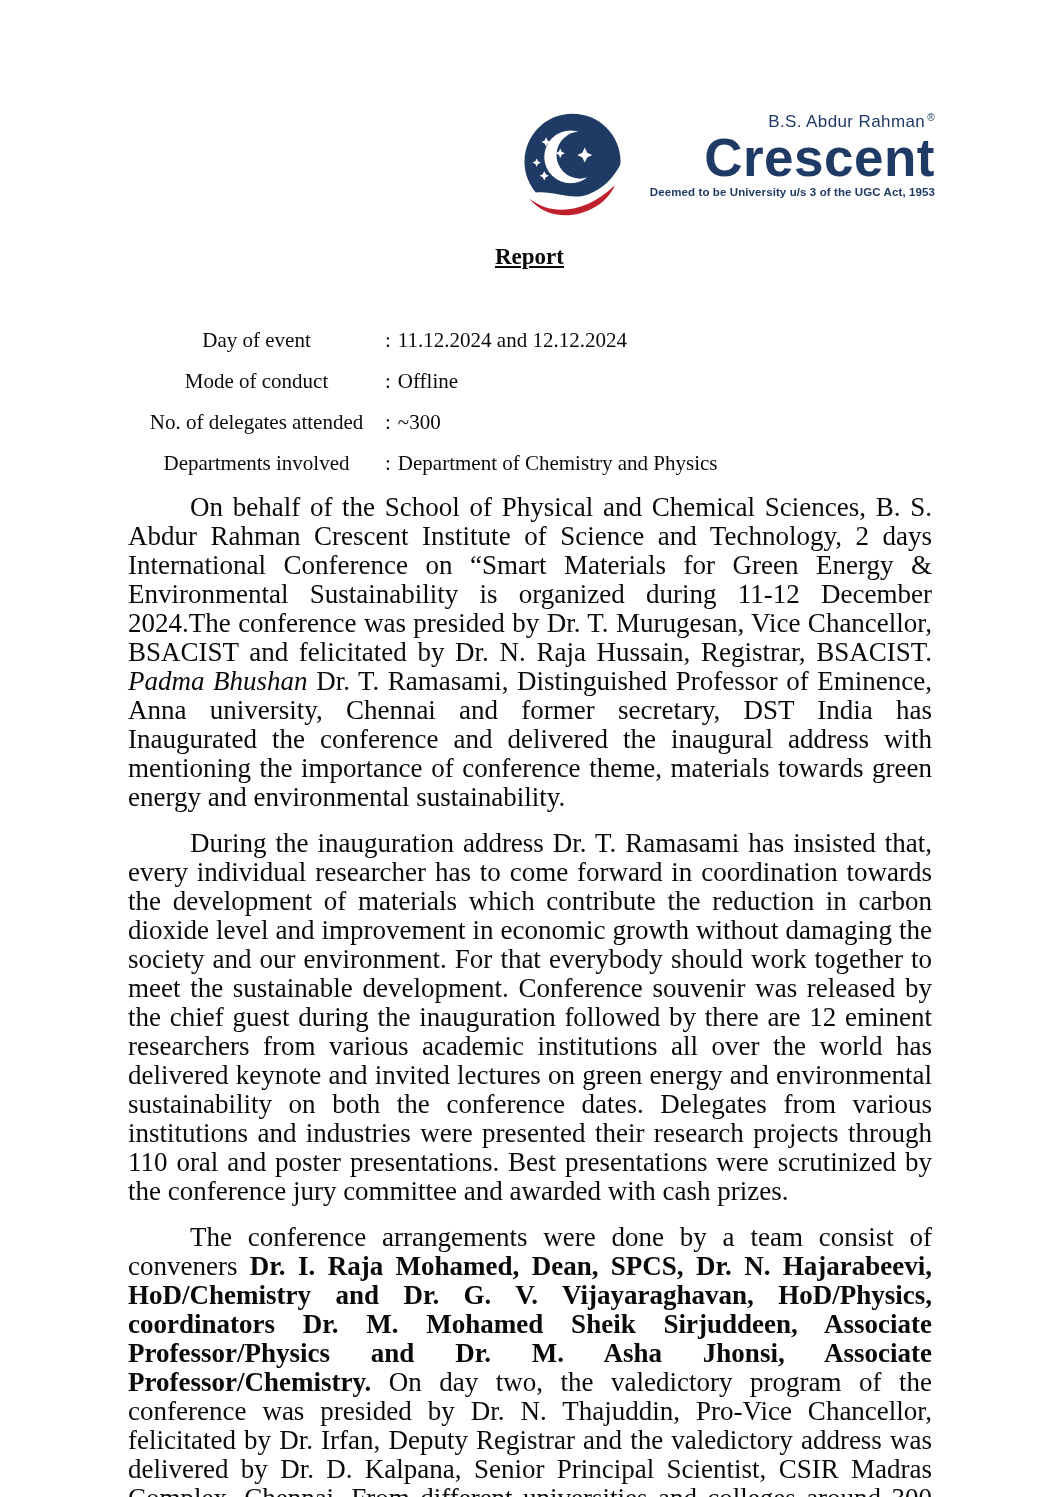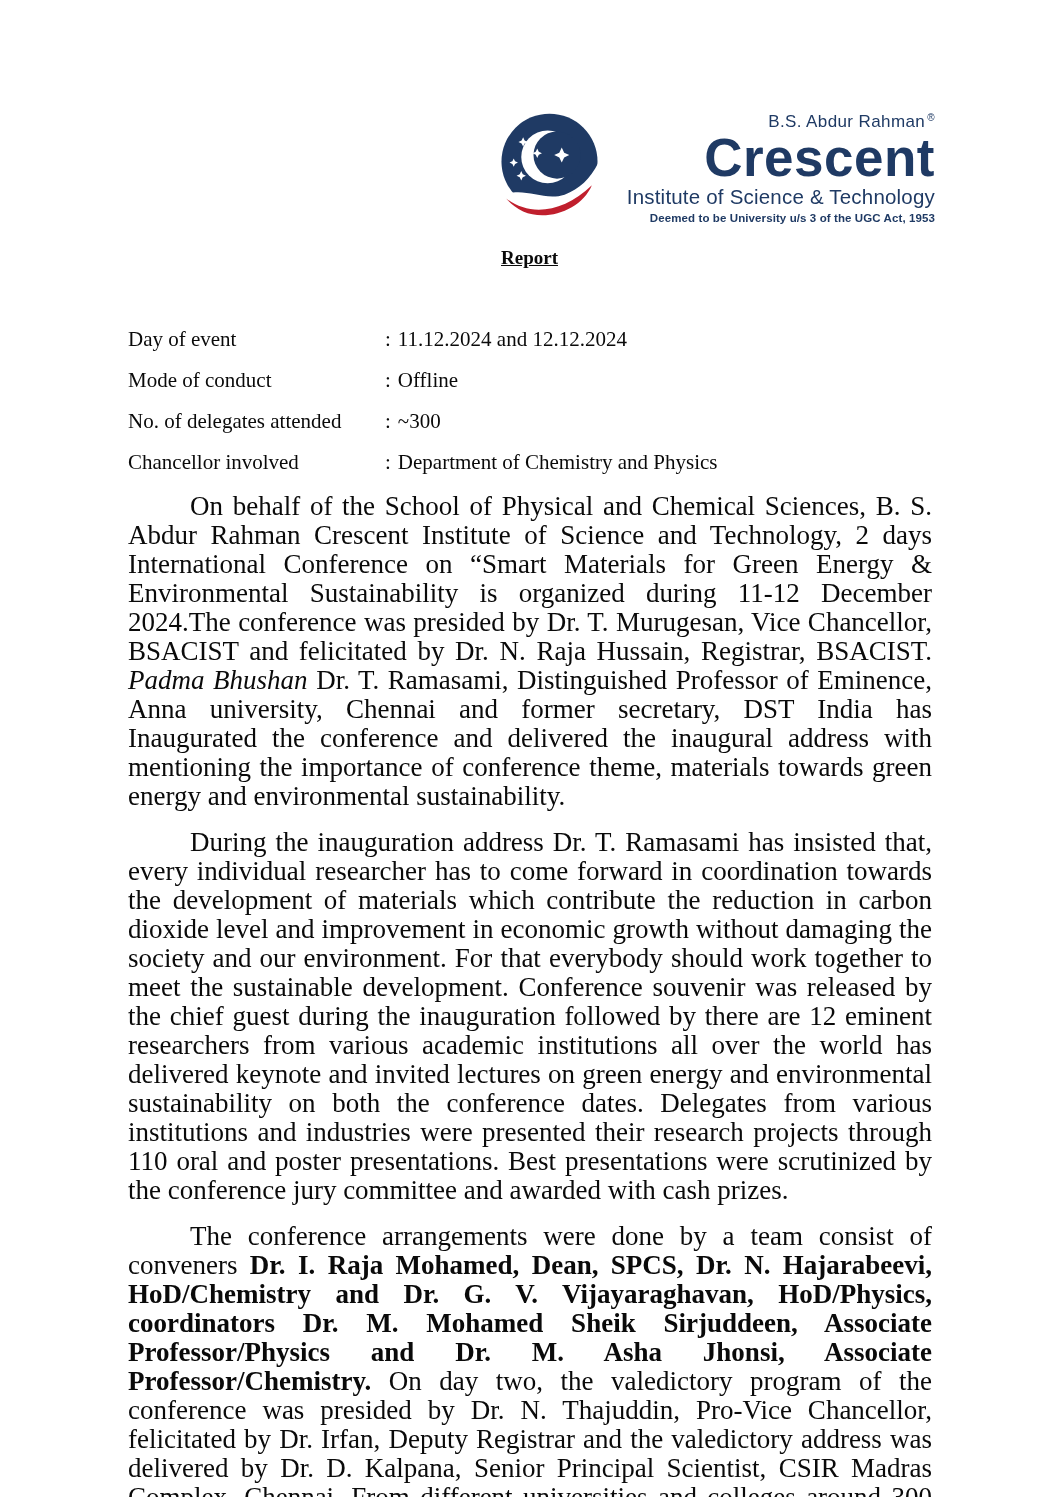--- a/index.html
+++ b/index.html
@@ -34,27 +34,27 @@
   .brand-tagline { font-size:11.5px; font-weight:bold; margin-top:3px; letter-spacing:.1px; }
   
   .doc-title {
     width:830px; margin:25px auto 0;
     text-align:center;
     font-size:21px; font-weight:bold; line-height:1.3;
   }
   .report-heading {
     margin-top:23px;
     text-align:center;
-    font-size:19px; font-weight:bold;
+    font-size:23px; font-weight:bold;
     text-decoration:underline;
   }
   
   .details { margin:57px 0 0 128px; font-size:21px; }
   .detail-row { margin-bottom:15px; line-height:26px; }
-  .d-label { display:inline-block; width:257px; }
+  .d-label { display:inline-block; width:257px;text-align:center; }
   .d-colon { margin-right:7px; }
   
   .section-heading {
     margin:56px 0 0 128px;
     font-size:20.5px; font-weight:bold;
   }
   .para {
     margin:17px 127px 0 128px;
     text-align:justify; text-justify:inter-word;
     font-size:27px; line-height:29px;
@@ -78,41 +78,40 @@
         <circle cx="68" cy="50" r="25" class="f-navy"></circle>
         <polygon class="f-white" points="73,42 75.6,47.4 81,50 75.6,52.6 73,58 70.4,52.6 65,50 70.4,47.4"></polygon>
         <polygon class="f-white" points="32,31 33.6,34.4 37,36 33.6,37.6 32,41 30.4,37.6 27,36 30.4,34.4"></polygon>
         <polygon class="f-white" points="47,43 48.6,46.4 52,48 48.6,49.6 47,53 45.4,49.6 42,48 45.4,46.4"></polygon>
         <polygon class="f-white" points="22,53.5 23.4,56.6 26.5,58 23.4,59.4 22,62.5 20.6,59.4 17.5,58 20.6,56.6"></polygon>
         <polygon class="f-white" points="30,67 31.6,70.4 35,72 31.6,73.6 30,77 28.4,73.6 25,72 28.4,70.4"></polygon>
       </svg>
       <div class="logo-text">
         <div class="brand-pre"><span>B.S. Abdur Rahman</span><sup>®</sup></div>
         <div class="brand-name">Crescent</div>
-        <div class="brand-sub">Institute of Science &amp; Technology</div>
         <div class="brand-tagline">Deemed to be University u/s 3 of the UGC Act, 1953</div>
       </div>
     </div>
   </div>
 
 
   <h2 class="report-heading">Report</h2>
 
   <div class="details">
     <div class="detail-row">
       <span class="d-label">Day of event</span><span class="d-colon">:</span><span class="d-value">11.12.2024 and 12.12.2024</span>
     </div>
     <div class="detail-row">
       <span class="d-label">Mode of conduct</span><span class="d-colon">:</span><span class="d-value">Offline</span>
     </div>
     <div class="detail-row">
       <span class="d-label">No. of delegates attended</span><span class="d-colon">:</span><span class="d-value">~300</span>
     </div>
     <div class="detail-row">
-      <span class="d-label">Chancellor involved</span><span class="d-colon">:</span><span class="d-value">Department of Chemistry and Physics</span>
+      <span class="d-label">Departments involved</span><span class="d-colon">:</span><span class="d-value">Department of Chemistry and Physics</span>
     </div>
   </div>
 
 
   <p class="para"><span>On behalf of the School of Physical and Chemical Sciences, B. S. Abdur Rahman Crescent Institute of Science and Technology, 2 days International Conference on “Smart Materials for Green Energy &amp; Environmental Sustainability is organized during 11-12 December 2024.The conference was presided by Dr. T. Murugesan, Vice Chancellor, BSACIST and felicitated by Dr. N. Raja Hussain, Registrar, BSACIST. </span><span class="run-italic">Padma Bhushan</span><span> Dr. T. Ramasami, Distinguished Professor of Eminence, Anna university, Chennai and former secretary, DST India has Inaugurated the conference and delivered the inaugural address with mentioning the importance of conference theme, materials towards green energy and environmental sustainability.</span></p>
   <p class="para"><span>During the inauguration address Dr. T. Ramasami has insisted that, every individual researcher has to come forward in coordination towards the development of materials which contribute the reduction in carbon dioxide level and improvement in economic growth without damaging the society and our environment. For that everybody should work together to meet the sustainable development. Conference souvenir was released by the chief guest during the inauguration followed by there are 12 eminent researchers from various academic institutions all over the world has delivered keynote and invited lectures on green energy and environmental sustainability on both the conference dates. Delegates from various institutions and industries were presented their research projects through 110 oral and poster presentations. Best presentations were scrutinized by the conference jury committee and awarded with cash prizes.</span></p>
   <p class="para"><span>The conference arrangements were done by a team consist of conveners </span><span class="run-bold">Dr. I. Raja Mohamed, Dean, SPCS, Dr. N. Hajarabeevi, HoD/Chemistry and Dr. G. V. Vijayaraghavan, HoD/Physics, coordinators Dr. M. Mohamed Sheik Sirjuddeen, Associate Professor/Physics and Dr. M. Asha Jhonsi, Associate Professor/Chemistry.</span><span> On day two, the valedictory program of the conference was presided by Dr. N. Thajuddin, Pro-Vice Chancellor, felicitated by Dr. Irfan, Deputy Registrar and the valedictory address was delivered by Dr. D. Kalpana, Senior Principal Scientist, CSIR Madras Complex, Chennai. From different universities and colleges around 300 researchers and students were participated in the international conference.</span></p>
 
 </div>
 

